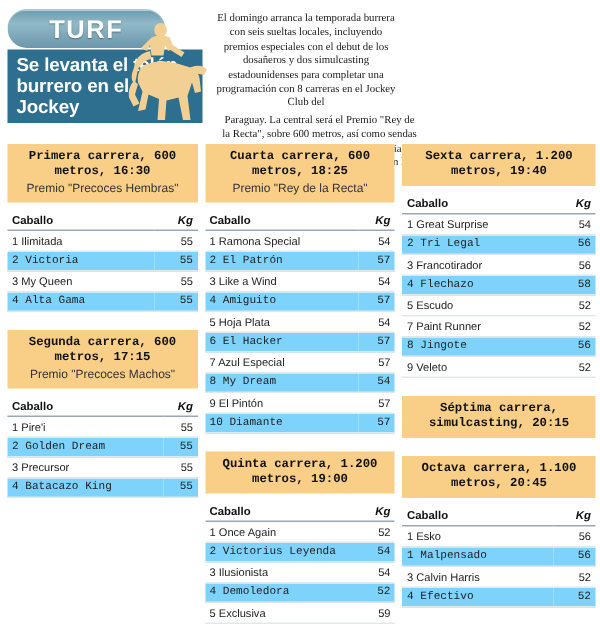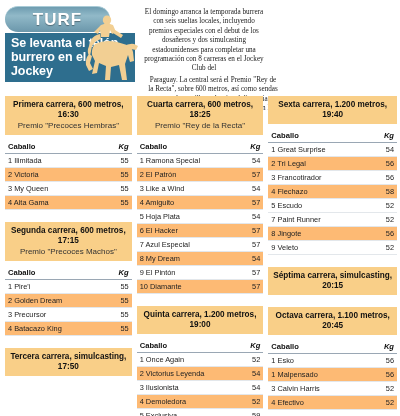--- a/index.html
+++ b/index.html
@@ -84,20 +84,21 @@
   .banner {
     background: #f9cf88;
     padding: 4px 3px 4px 3px;
     text-align: center;
   }
   .banner .title {
     font-weight: bold;
     font-size: 8.2px;
     line-height: 10px;
     color: #111111;
+    font-family: Liberation Mono, monospace;
   }
   .banner .subtitle {
     font-size: 8px;
     line-height: 11px;
     color: #333333;
   }
 
   table.entries {
     width: 100%;
     border-collapse: collapse;
@@ -112,21 +113,21 @@
     border-bottom: 1px solid #9aa7b4;
   }
   table.entries th.kg { text-align: right; font-style: italic; }
   table.entries td {
     font-size: 7.4px;
     color: #222222;
     padding: 2px 3px 2px 3px;
     border-bottom: 1px solid #e3e7eb;
   }
   table.entries td.kg { text-align: right; }
-  table.entries tr.alt td { background: #fdba74; }
+  table.entries tr.alt td { background: #7dd3fc; font-family: Liberation Mono, monospace; }
   .spacer { height: 8px; }
 </style>
 </head>
 <body>
 
 <div class="page">
 
   <div class="header">
     <div class="turf-bar">
       <span>TURF</span>
@@ -211,26 +212,20 @@
                 <td class="kg">55</td>
               </tr>
               <tr class="alt">
                 <td>4 Batacazo King</td>
                 <td class="kg">55</td>
               </tr>
             </tbody>
           </table>
           <div class="spacer"></div>
         </div>
-        <div class="race">
-          <div class="banner">
-            <div class="title">Tercera carrera, simulcasting, 17:50</div>
-          </div>
-          <div class="spacer"></div>
-        </div>
       </div>
     <div class="col c2">
         <div class="race">
           <div class="banner">
             <div class="title">Cuarta carrera, 600 metros, 18:25</div>
             <div class="subtitle">Premio "Rey de la Recta"</div>
           </div>
           <table class="entries">
             <thead>
               <tr>

